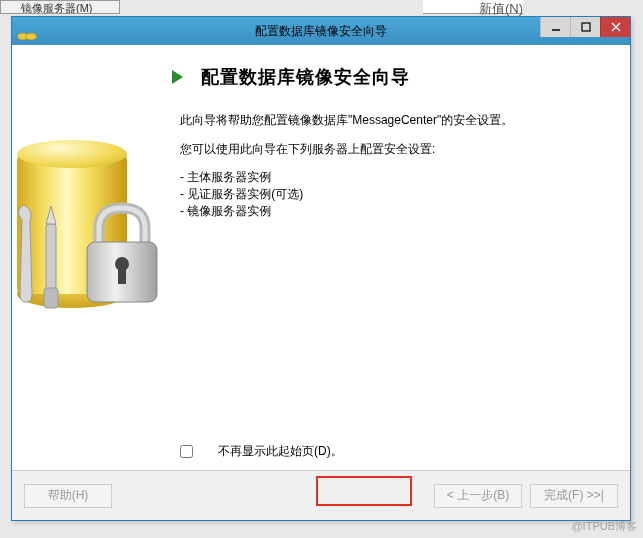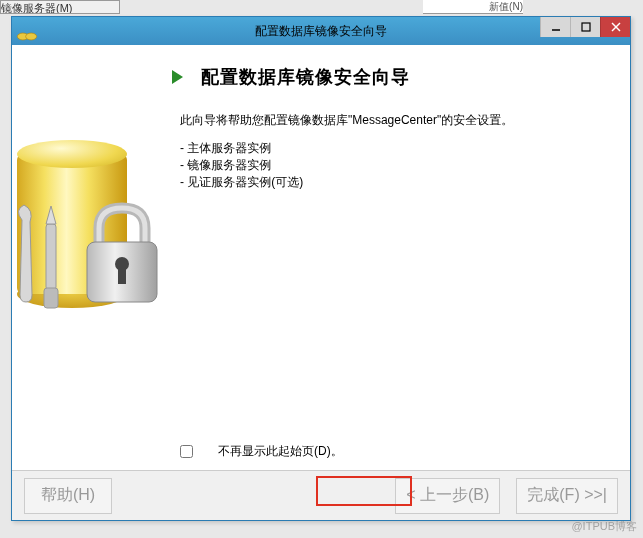--- a/index.html
+++ b/index.html
@@ -12,31 +12,31 @@
       position: relative;
       overflow: hidden;
     }
     .bg-window {
       position: absolute;
       top: 0; left: 0;
       width: 120px; height: 14px;
       background: #f0f0f0;
       border: 1px solid #999;
       font-size: 11px;
-      padding-left: 0;
+      padding-left: 20px;
       color: #333;
       overflow: hidden;
     }
     .bg-field {
       position: absolute;
       top: 0; right: 120px;
       width: 100px; height: 14px;
       background: #fff;
       border-bottom: 1px solid #999;
-      font-size: 10px;
+      font-size: 13px;
       text-align: right;
       color: #555;
     }
     .dialog {
       position: absolute;
       left: 11px; top: 16px;
       width: 620px; height: 505px;
       background: #ef4444;
       border: 1px solid #2b7cb3;
       box-shadow: 2px 2px 4px rgba(0,0,0,0.15);
@@ -171,39 +171,39 @@
       position: absolute;
       left: 0; right: 0; bottom: 0;
       height: 50px;
       background: #f0f0f0;
       border-top: 1px solid #ccc;
       display: flex;
       align-items: center;
       padding: 0 12px;
     }
     .btn {
-      height: 36px;
+      height: 24px;
       min-width: 88px;
       padding: 0 10px;
       background: #f8f8f8;
       border: 1px solid #aaa;
-      font-size: 16px;
+      font-size: 12px;
       font-family: inherit;
       color: #000;
       display: flex; align-items: center; justify-content: center;
       cursor: pointer;
     }
     .btn.disabled {
       color: #999;
       background: #f4f4f4;
       border-color: #ccc;
       cursor: default;
     }
     .btn-help { margin-right: auto; }
-    .btn-group { display: flex; gap: 16px; margin-left: 12px; }
+    .btn-group { display: flex; gap: 8px; margin-left: 12px; }
     .spacer { width: 100px; }
     .highlight-box {
       position: absolute;
       border: 2px solid #e03020;
       pointer-events: none;
     }
     .watermark {
       position: absolute;
       right: 6px; bottom: 4px;
       font-size: 11px;
@@ -282,24 +282,25 @@
         </svg>
       </div>
     </div>
 
     <div class="main-panel">
       <div class="heading-row">
         <div class="play-icon"></div>
         <div class="heading">配置数据库镜像安全向导</div>
       </div>
       <p class="para">此向导将帮助您配置镜像数据库"MessageCenter"的安全设置。</p>
+      <p class="para">您可以使用此向导在下列服务器上配置安全设置:</p>
       <ul class="server-list">
         <li>主体服务器实例</li>
+        <li>见证服务器实例(可选)</li>
         <li>镜像服务器实例</li>
-        <li>见证服务器实例(可选)</li>
       </ul>
 
       <label class="checkbox-row">
         <input type="checkbox" style="">
         <span>不再显示此起始页(D)。</span>
       </label>
     </div>
 
   </div>
 

